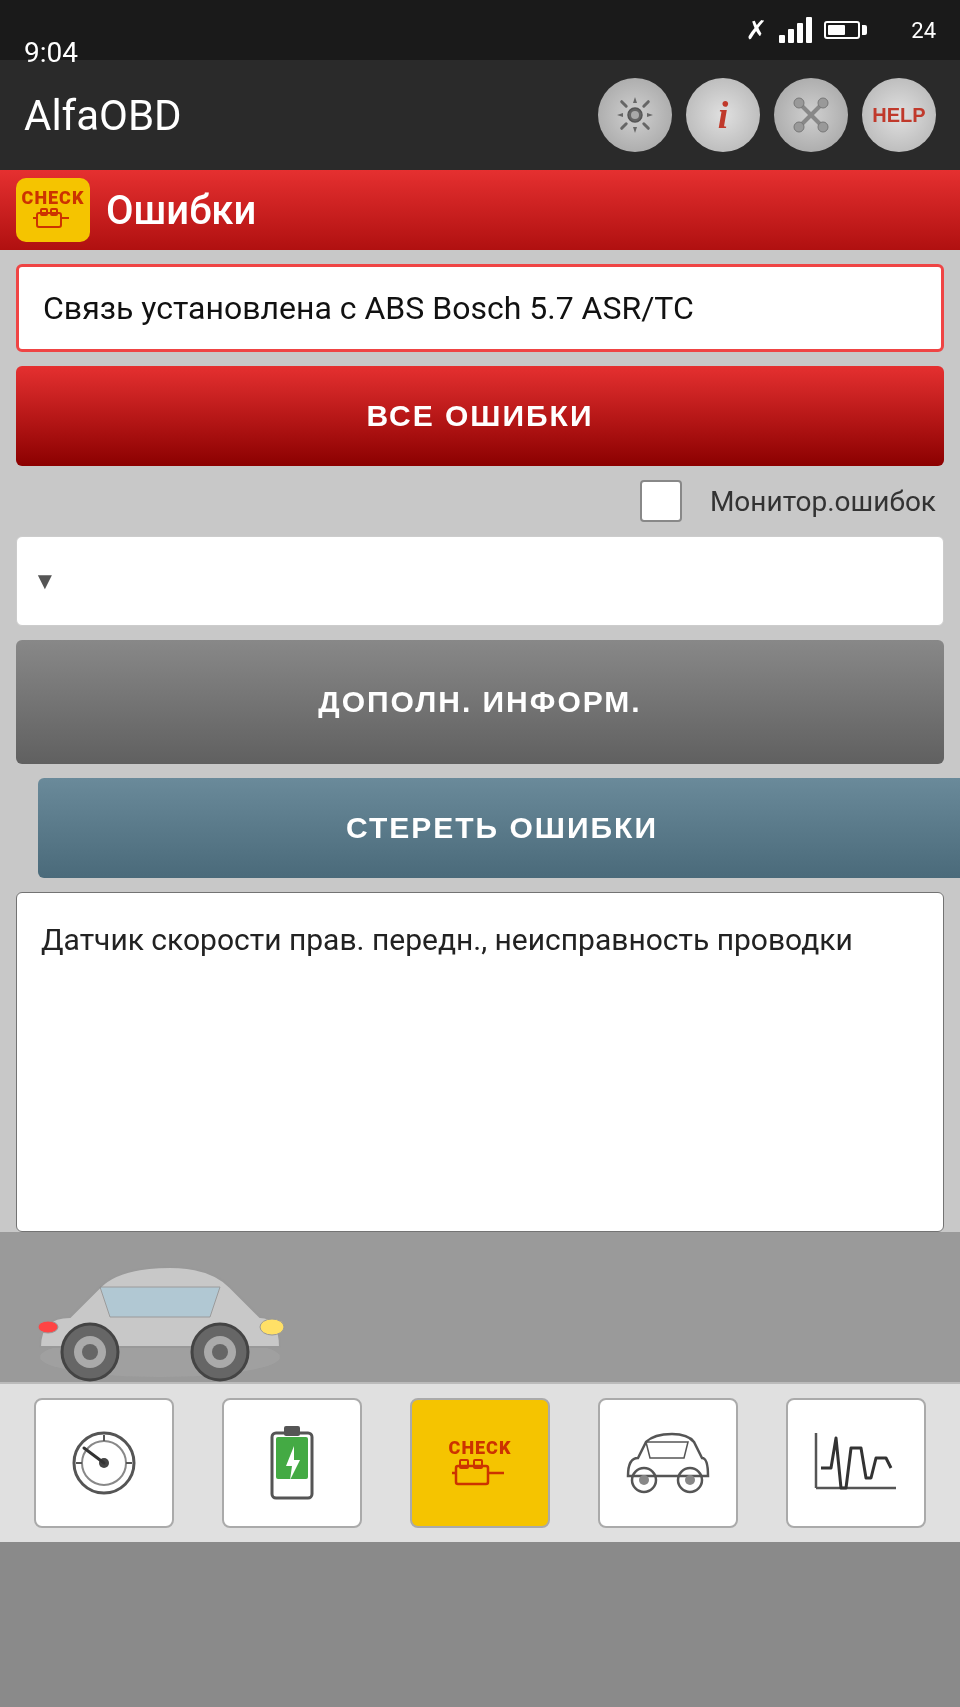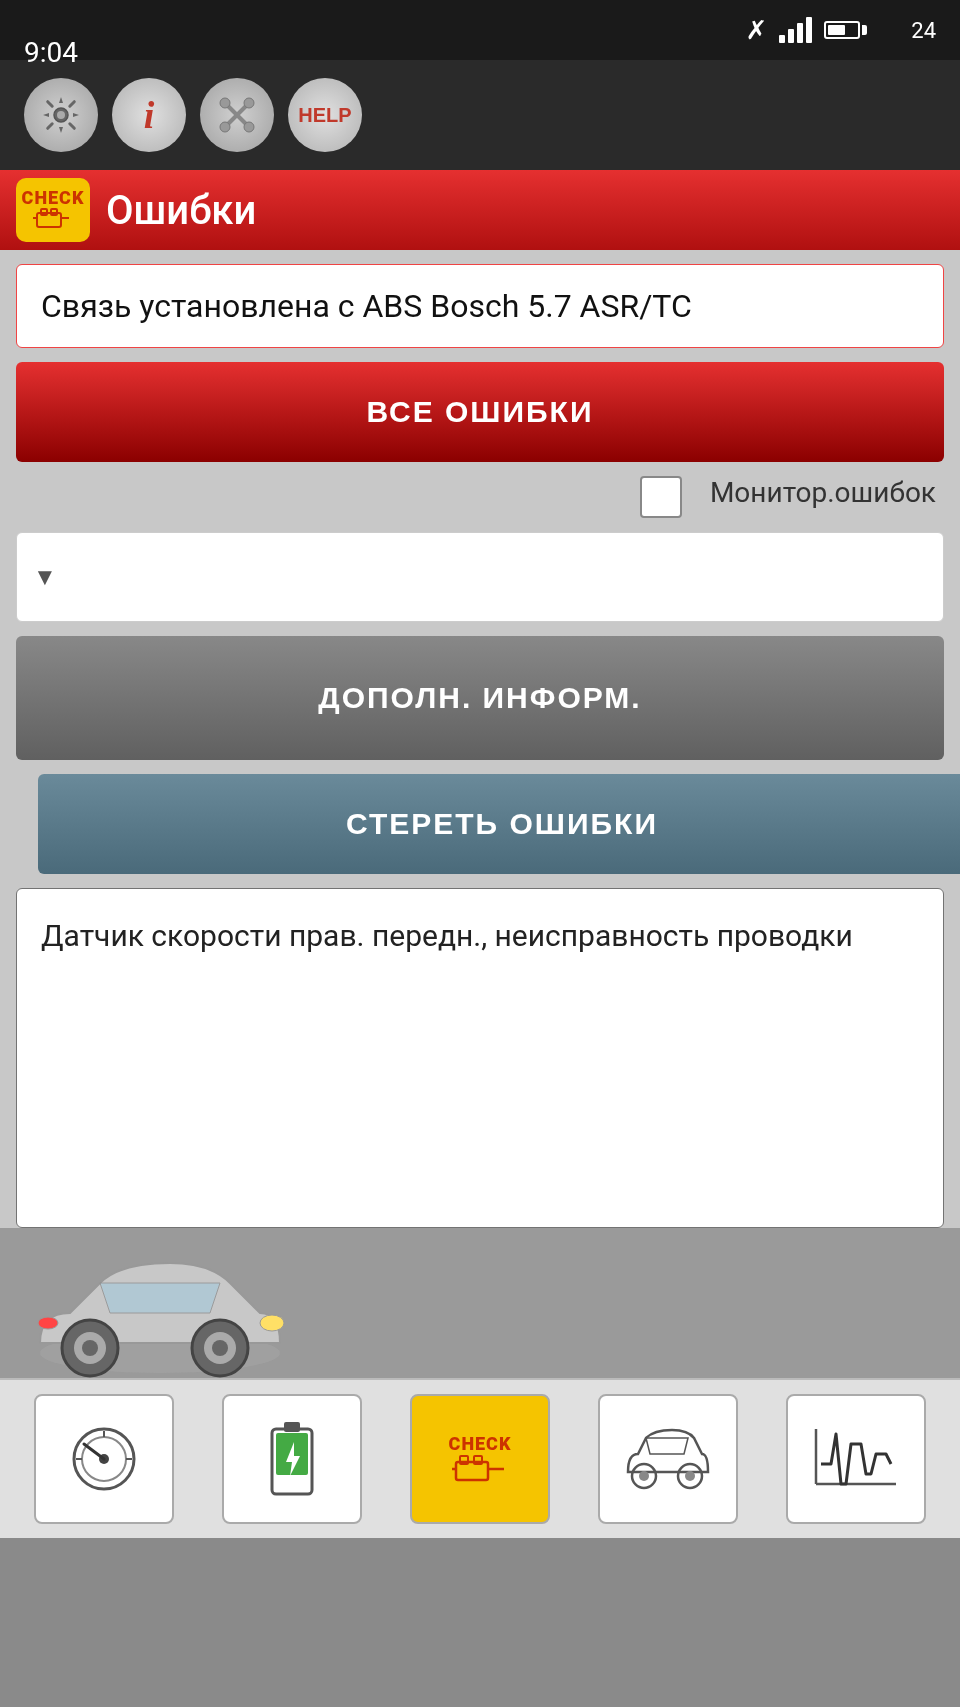--- a/index.html
+++ b/index.html
@@ -137,21 +137,21 @@
       padding: 14px 16px 0 16px;
       display: flex;
       flex-direction: column;
       gap: 0;
     }
 
     
     .connection-box {
       width: 100%;
       background: white;
-      border: 1px solid #ef4444;
+      border: 3px solid #ef4444;
       border-radius: 6px;
       padding: 22px 24px;
       margin-bottom: 14px;
     }
     .connection-text {
       font-size: 32px;
       color: #111;
     }
 
     
@@ -168,21 +168,21 @@
       cursor: pointer;
       margin-bottom: 14px;
       display: flex;
       align-items: center;
       justify-content: center;
     }
 
     
     .checkbox-row {
       display: flex;
-      align-items: flex-start;
+      align-items: center;
       justify-content: flex-end;
       margin-bottom: 14px;
       gap: 28px;
       padding-right: 8px;
     }
     .checkbox-custom {
       width: 42px;
       height: 42px;
       border: 2px solid #888;
       background: white;
@@ -402,20 +402,21 @@
       <div class="battery-body">
         <div class="battery-fill"></div>
       </div>
       <div class="battery-tip"></div>
     </div>
     <span class="battery-text">24</span>
   </div>
 </div>
 
 <div class="toolbar">
+  <span class="app-title">AlfaOBD</span>
   <div class="toolbar-buttons">
     <button class="toolbar-btn btn-gear">
       <svg class="gear-svg" viewBox="0 0 44 44" fill="none" xmlns="http://www.w3.org/2000/svg">
         <circle cx="22" cy="22" r="7" fill="#666" stroke="#555" stroke-width="1.5"></circle>
         <path d="M22 4 L24 10 L20 10 Z" fill="#666"></path>
         <path d="M22 40 L24 34 L20 34 Z" fill="#666"></path>
         <path d="M4 22 L10 20 L10 24 Z" fill="#666"></path>
         <path d="M40 22 L34 20 L34 24 Z" fill="#666"></path>
         <path d="M8.7 8.7 L13.2 13.2" stroke="#666" stroke-width="3" stroke-linecap="round"></path>
         <path d="M35.3 35.3 L30.8 30.8" stroke="#666" stroke-width="3" stroke-linecap="round"></path>

